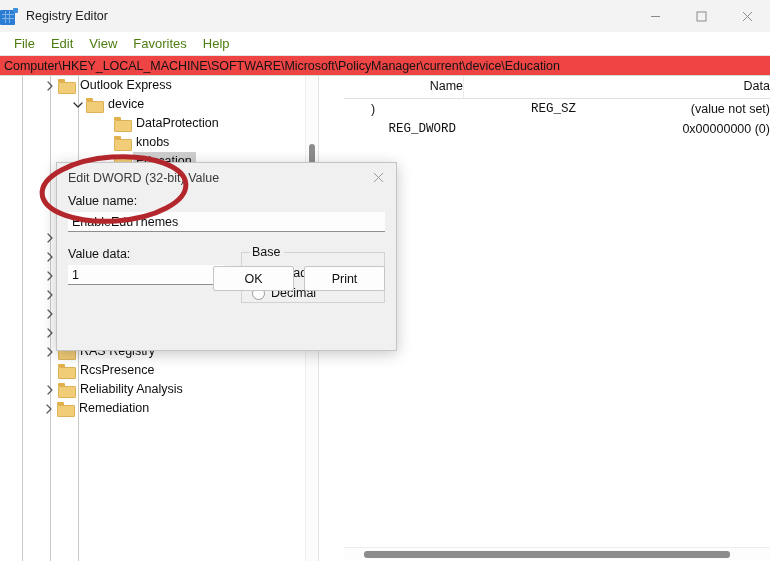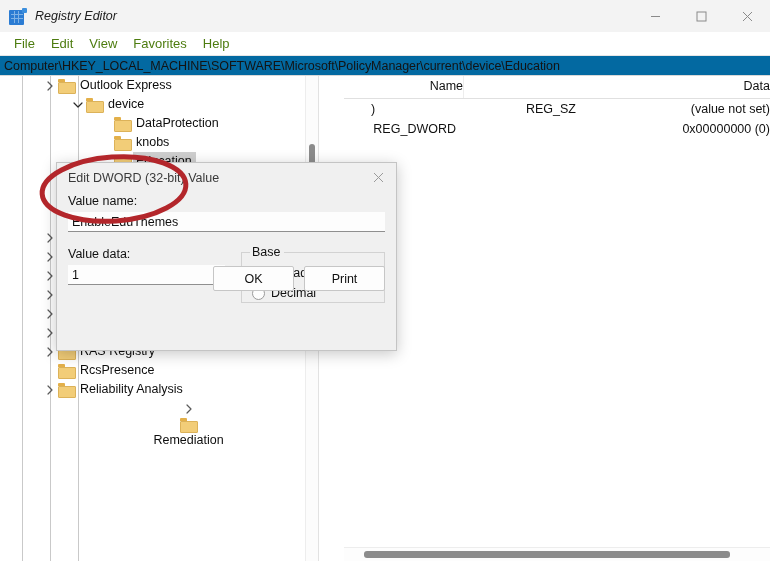--- a/index.html
+++ b/index.html
@@ -33,23 +33,22 @@
     height: 32px;
     min-height: 32px;
     background: #f3f3f3;
     display: flex;
     align-items: center;
     position: relative;
   }
   .titlebar-left {
     display: flex;
     align-items: center;
-    padding-left: 9px;
+    padding-left: 0;
     gap: 9px;
-    font-style: italic;
   }
   .app-icon {
     width: 17px;
     height: 17px;
     position: relative;
     flex: 0 0 auto;
   }
   .app-icon .grid {
     position: absolute;
     left: 0; top: 2px;
@@ -111,21 +110,21 @@
     font-size: 13px;
     color: #4d7c0f;
     cursor: default;
     white-space: nowrap;
   }
 
   
   .addressbar {
     height: 19px;
     min-height: 19px;
-    background: #0369a1;
+    background: #ef4444;
     display: flex;
     align-items: center;
     padding-left: 4px;
     border-bottom: 1px solid #d8d8d8;
     overflow: hidden;
   }
   .address-text {
     font-size: 12.5px;
     color: #131313;
     white-space: nowrap;
@@ -272,21 +271,21 @@
   }
   .vr-cell {
     font-size: 12.5px;
     color: #111111;
     padding-left: 8px;
     box-sizing: border-box;
     white-space: nowrap;
     overflow: hidden;
   }
   .vr-name { width: 120px; display: flex; align-items: center; gap: 4px; }
-  .vr-type { width: 112px; }
+  .vr-type { width: 112px; font-family: Liberation Mono, monospace; }
   .vr-data { flex: 1; }
   .val-icon {
     width: 13px; height: 13px;
     flex: 0 0 auto;
     border: 1px solid #9b9b9b;
     background: #ffffff;
     border-radius: 1px;
     position: relative;
   }
   .val-icon::after {
@@ -695,21 +694,21 @@
               <svg width="8" height="10" viewBox="0 0 8 10">
                 <path d="M2 1 L6 5 L2 9" fill="none" stroke="#5a5a5a" stroke-width="1.2" stroke-linecap="round" stroke-linejoin="round"></path>
               </svg>
             </span>
             <span class="folder">
               <span class="tab"></span>
               <span class="body"></span>
             </span>
             <span class="tree-label">Reliability Analysis</span>
           </div>
-          <div class="tree-row" style="padding-left: 60px; flex-direction: column;">
+          <div class="tree-row" style="padding-left: 41px;">
             <span class="chev">
               <svg width="8" height="10" viewBox="0 0 8 10">
                 <path d="M2 1 L6 5 L2 9" fill="none" stroke="#5a5a5a" stroke-width="1.2" stroke-linecap="round" stroke-linejoin="round"></path>
               </svg>
             </span>
             <span class="folder">
               <span class="tab"></span>
               <span class="body"></span>
             </span>
             <span class="tree-label">Remediation</span>

